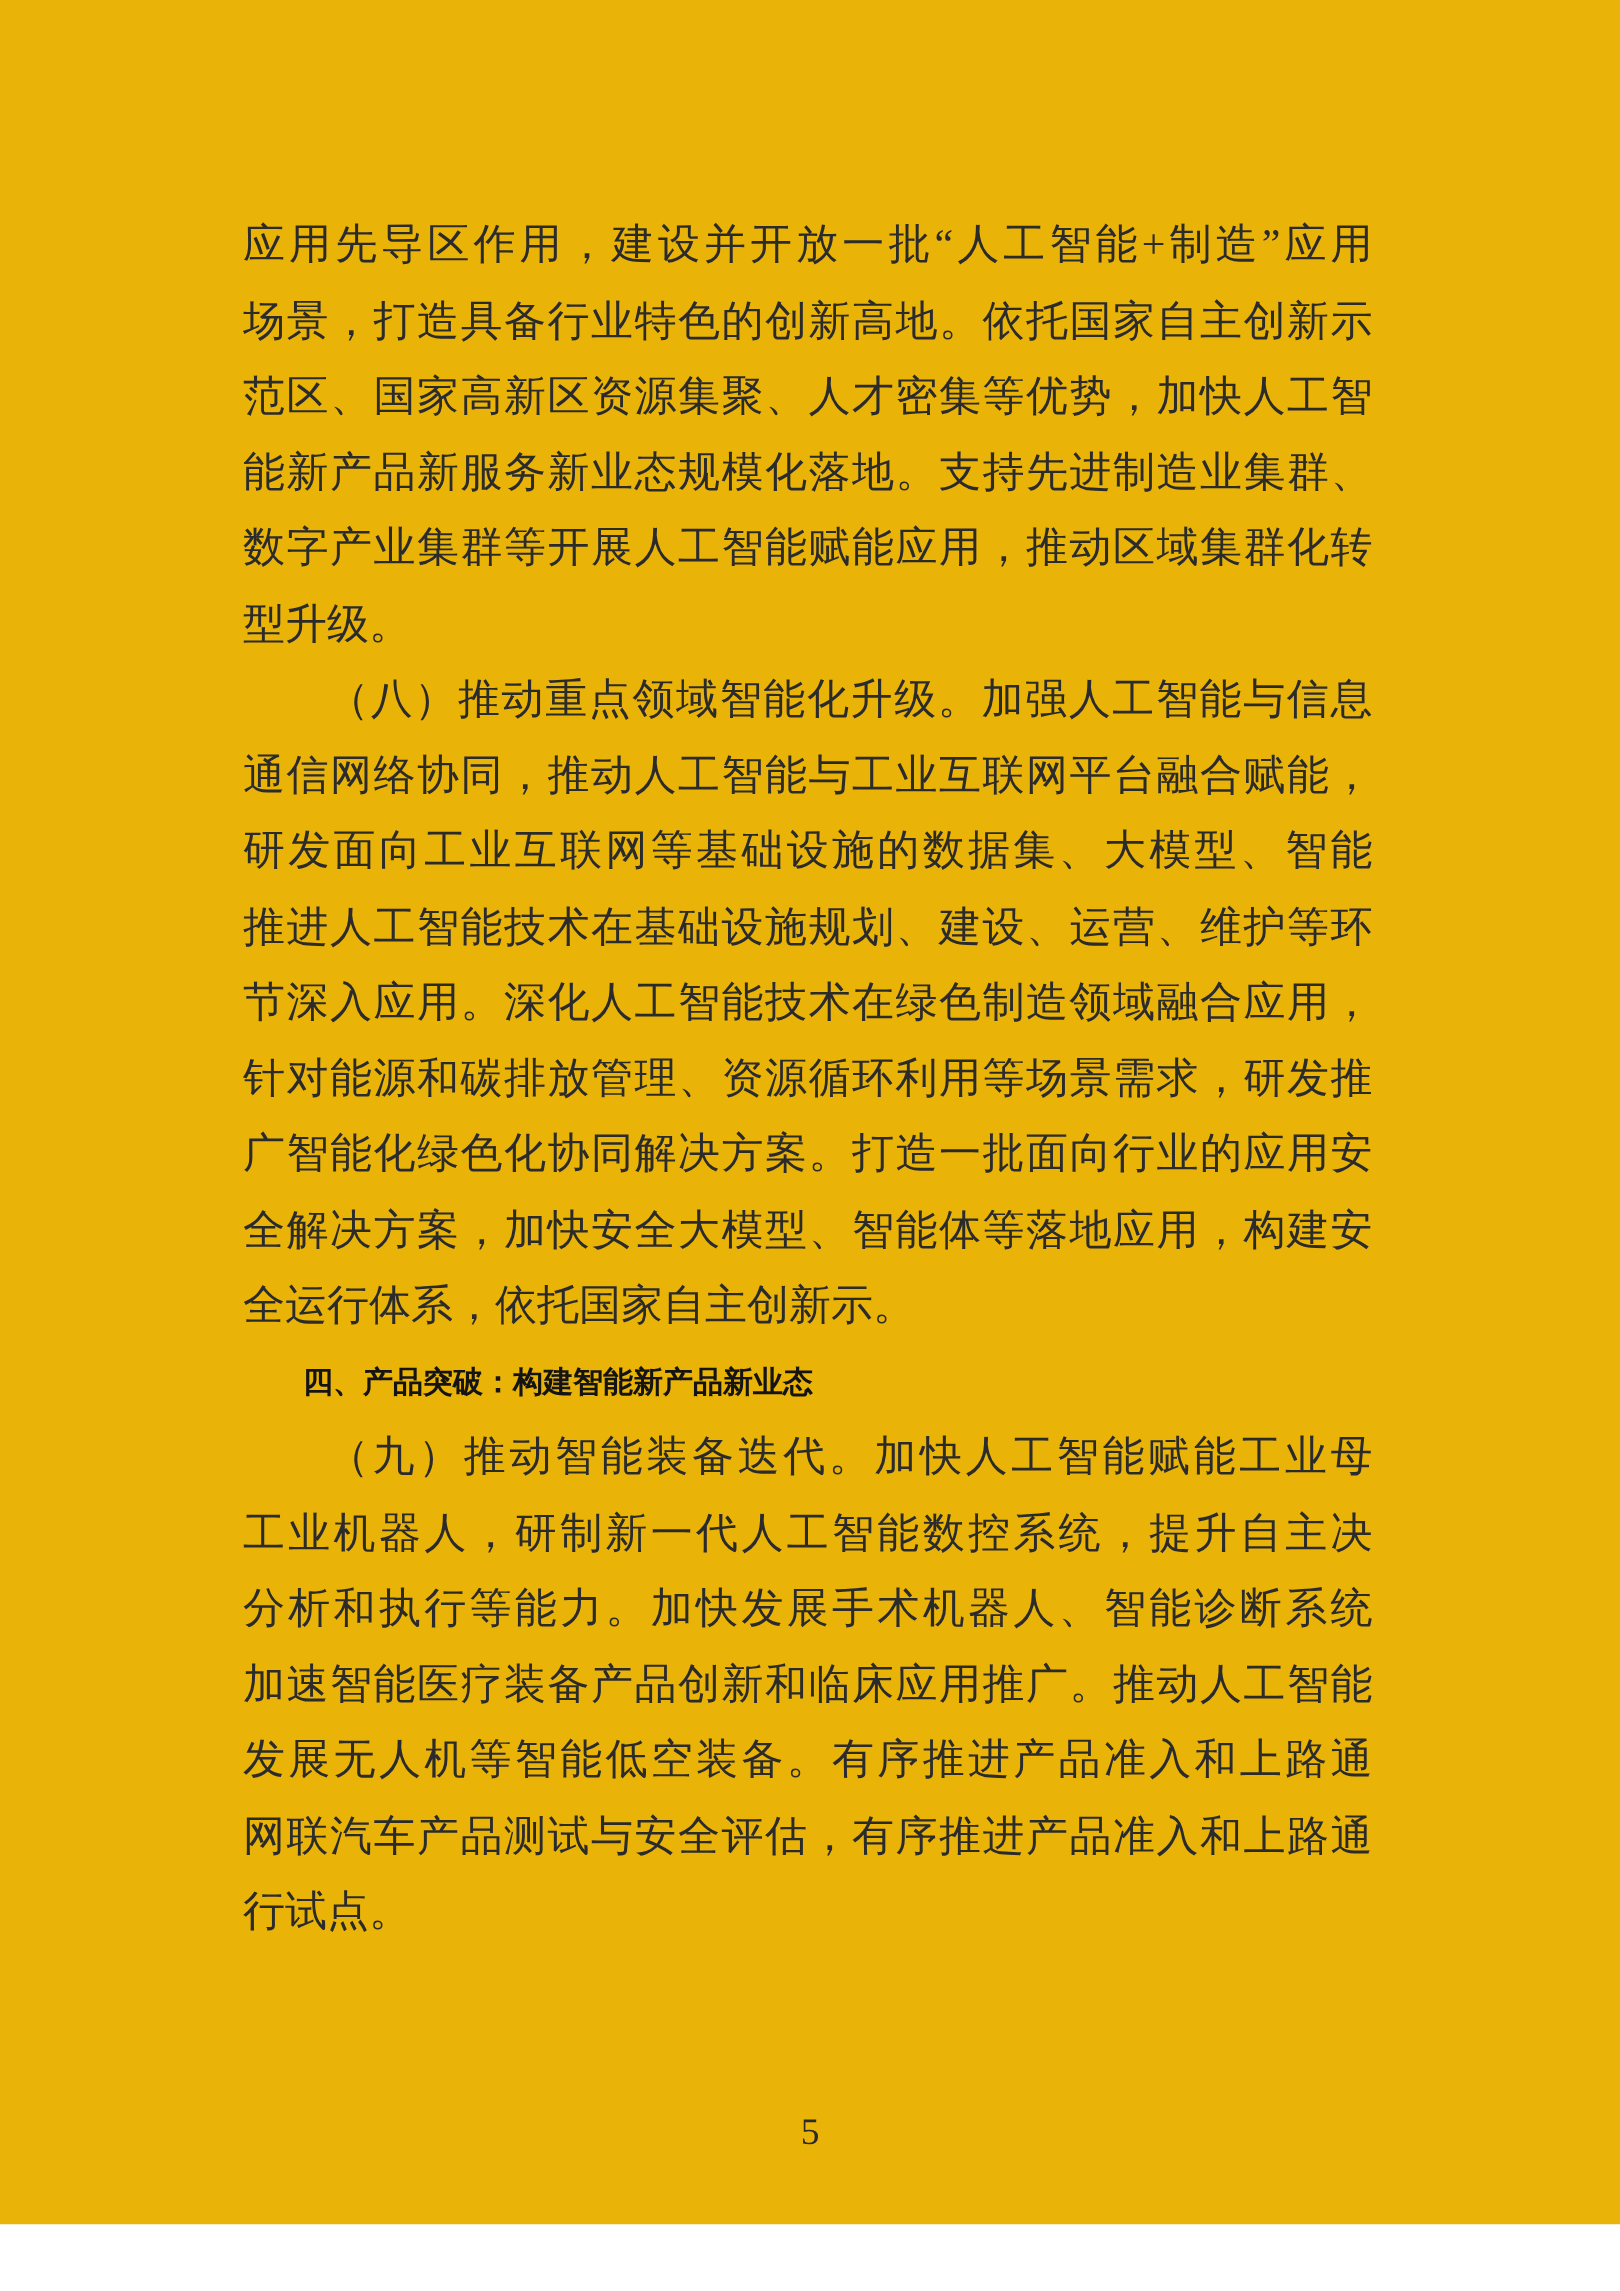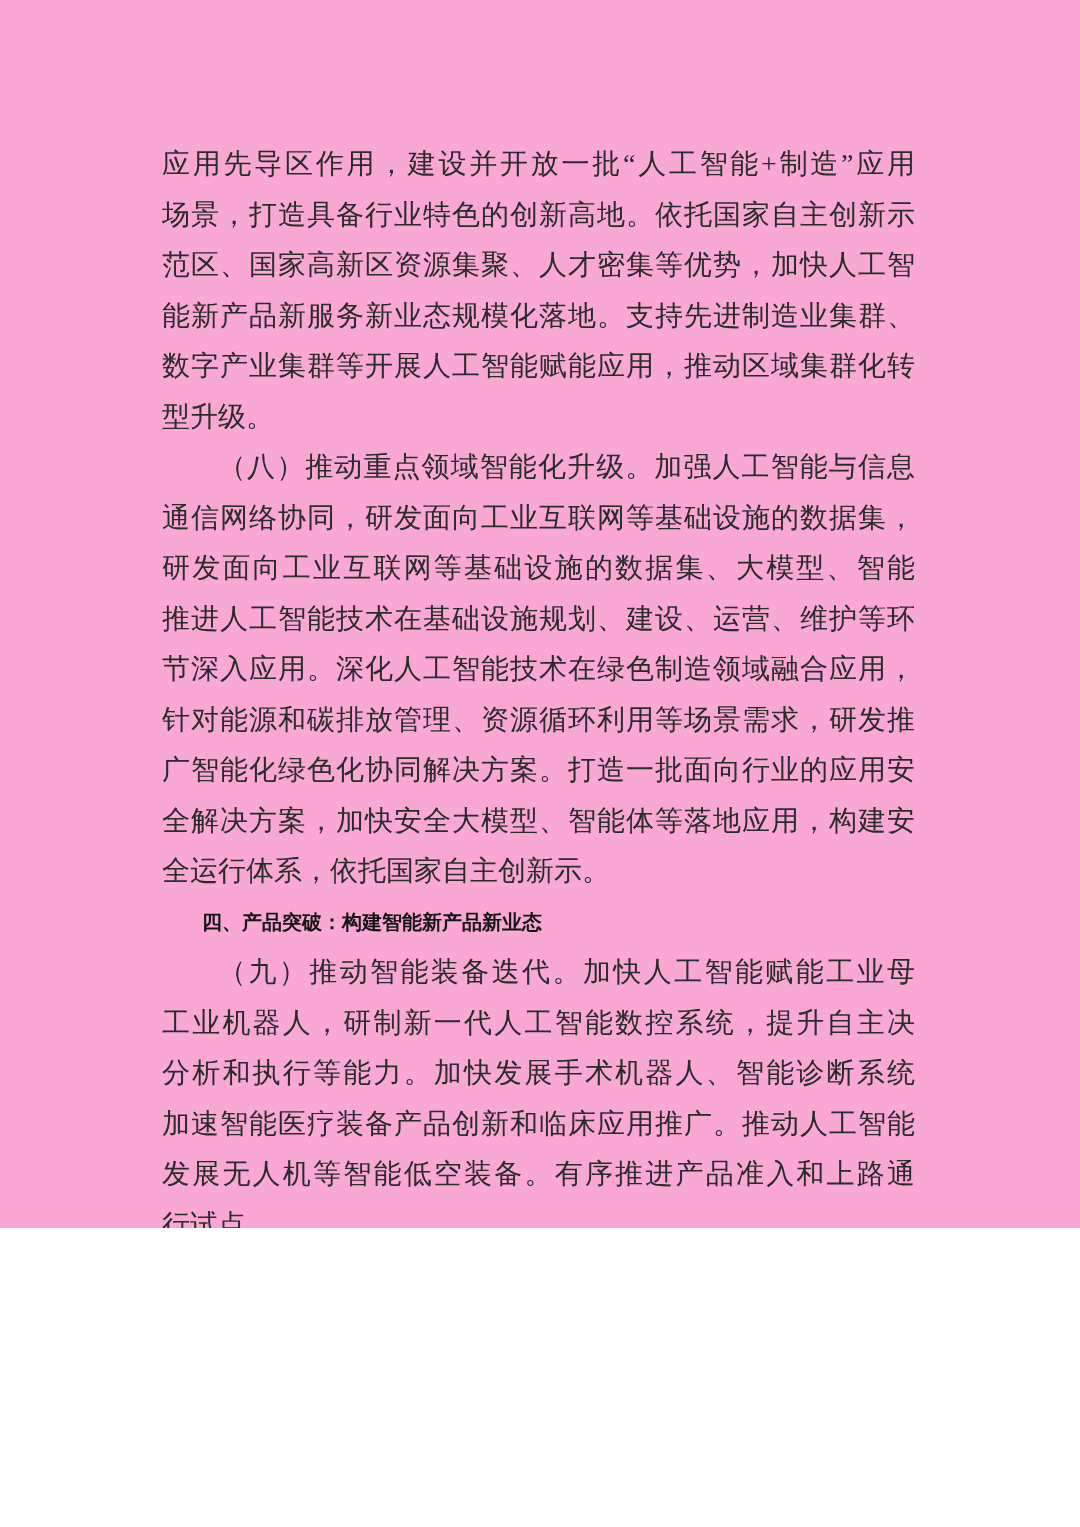--- a/index.html
+++ b/index.html
@@ -3,22 +3,22 @@
 <meta charset="utf-8">
 <style>
   html, body {
     margin: 0;
     padding: 0;
     background: #ffffff;
   }
   .page {
     position: relative;
     width: 1080px;
-    height: 1228px;
-    background: #f9a8d4;
+    height: 1483px;
+    background: #eab308;
     font-family: "Liberation Serif", "DejaVu Serif", serif;
     overflow: hidden;
   }
   .content {
     position: absolute;
     left: 162px;
     top: 139px;
     width: 753px;
   }
   .ln {
@@ -60,34 +60,35 @@
   <div class="content">
 
     <div class="ln j">应用先导区作用，建设并开放一批“人工智能+制造”应用</div>
     <div class="ln j">场景，打造具备行业特色的创新高地。依托国家自主创新示</div>
     <div class="ln j">范区、国家高新区资源集聚、人才密集等优势，加快人工智</div>
     <div class="ln j">能新产品新服务新业态规模化落地。支持先进制造业集群、</div>
     <div class="ln j">数字产业集群等开展人工智能赋能应用，推动区域集群化转</div>
     <div class="ln">型升级。</div>
 
     <div class="ln j ind">（八）推动重点领域智能化升级。加强人工智能与信息</div>
-    <div class="ln j">通信网络协同，研发面向工业互联网等基础设施的数据集，</div>
+    <div class="ln j">通信网络协同，推动人工智能与工业互联网平台融合赋能，</div>
     <div class="ln j">研发面向工业互联网等基础设施的数据集、大模型、智能体，</div>
     <div class="ln j">推进人工智能技术在基础设施规划、建设、运营、维护等环</div>
     <div class="ln j">节深入应用。深化人工智能技术在绿色制造领域融合应用，</div>
     <div class="ln j">针对能源和碳排放管理、资源循环利用等场景需求，研发推</div>
     <div class="ln j">广智能化绿色化协同解决方案。打造一批面向行业的应用安</div>
     <div class="ln j">全解决方案，加快安全大模型、智能体等落地应用，构建安</div>
     <div class="ln">全运行体系，依托国家自主创新示。</div>
 
     <div class="ln head ind">四、产品突破：构建智能新产品新业态</div>
 
     <div class="ln j ind">（九）推动智能装备迭代。加快人工智能赋能工业母机、</div>
     <div class="ln j">工业机器人，研制新一代人工智能数控系统，提升自主决策、</div>
     <div class="ln j">分析和执行等能力。加快发展手术机器人、智能诊断系统等，</div>
     <div class="ln j">加速智能医疗装备产品创新和临床应用推广。推动人工智能</div>
     <div class="ln j">发展无人机等智能低空装备。有序推进产品准入和上路通</div>
+    <div class="ln j">网联汽车产品测试与安全评估，有序推进产品准入和上路通</div>
     <div class="ln">行试点。</div>
 
   </div>
 
   <div class="pageno">5</div>
 </div>
 
 </body></html>

